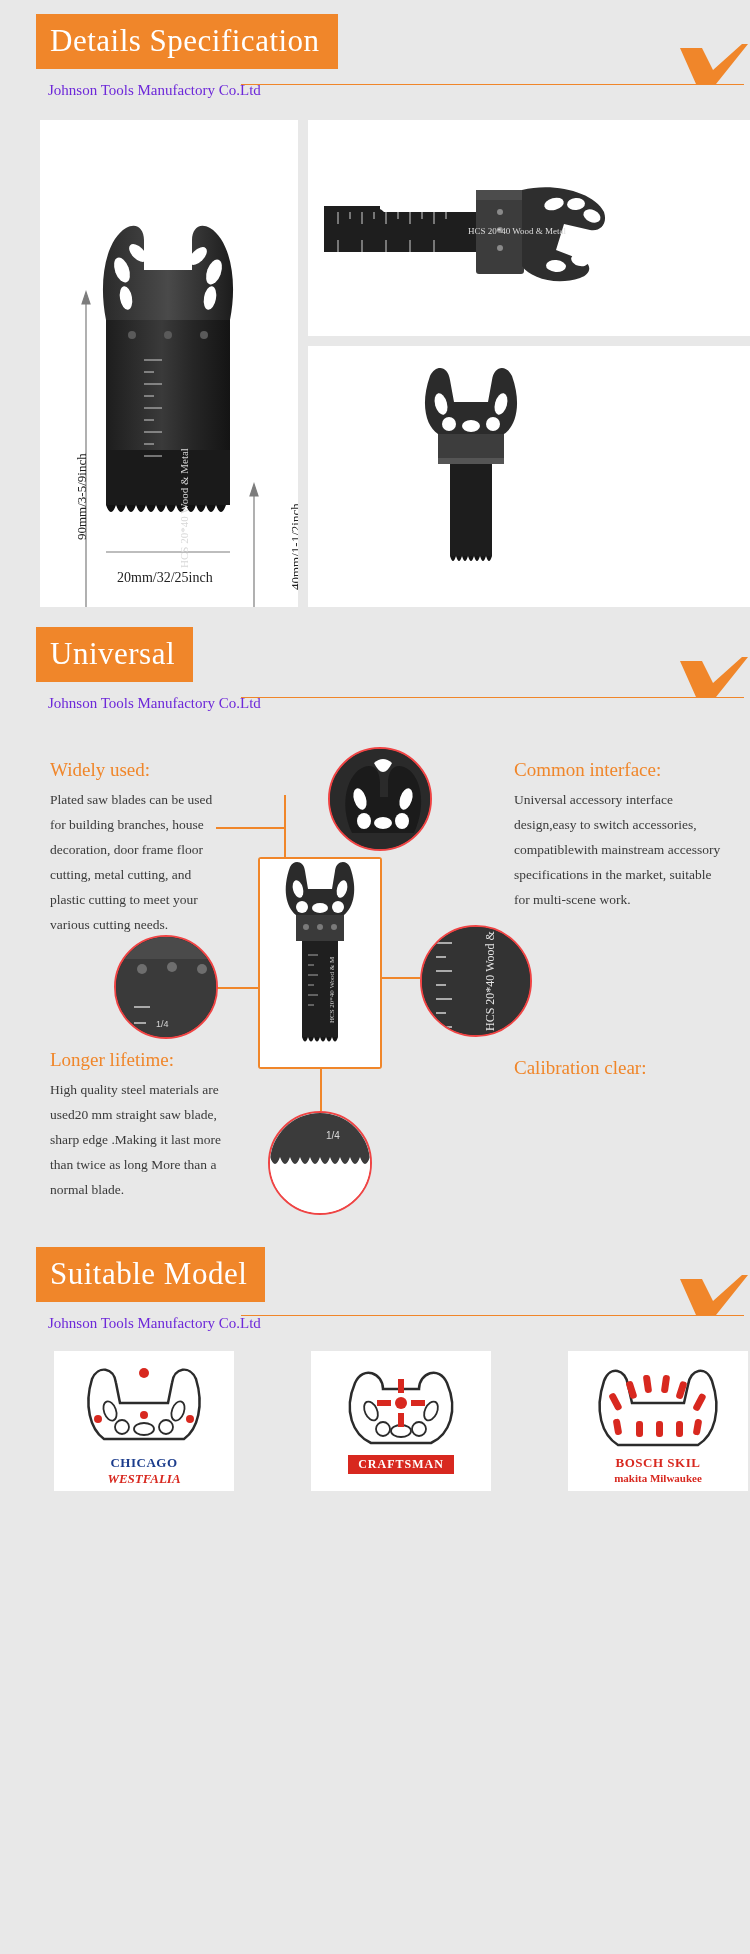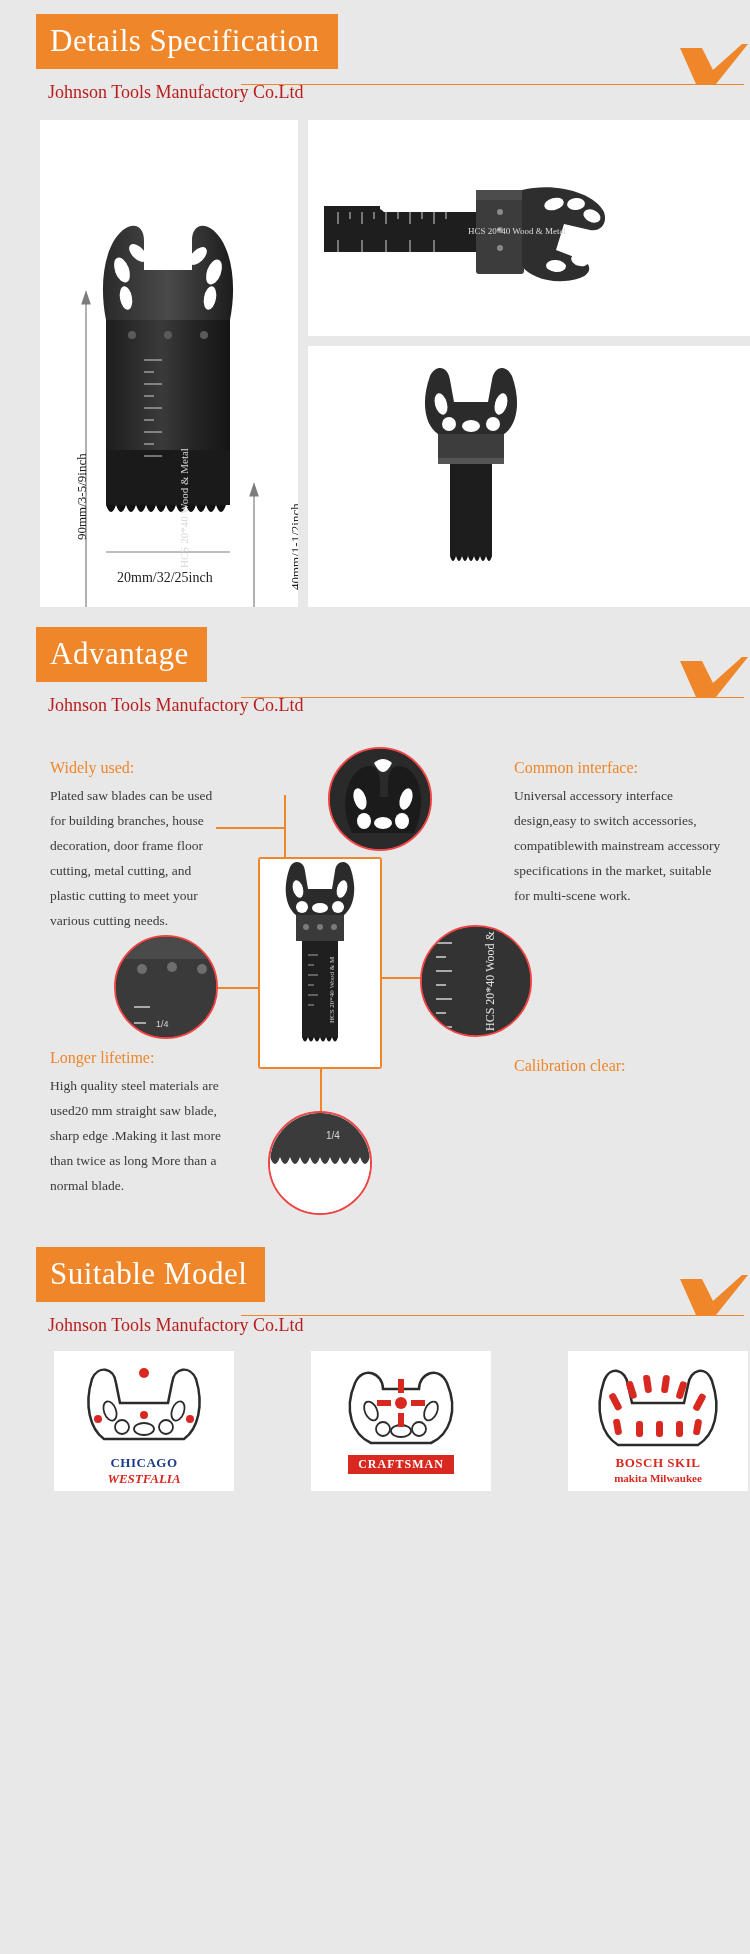--- a/index.html
+++ b/index.html
@@ -19,22 +19,22 @@
     background:#f0862a;
     color:#ffffff;
     font-size:31px;
     line-height:1.0;
     padding:11px 18px 13px 14px;
     margin:14px 0 0 10px;
     letter-spacing:0.5px;
     font-family:"Liberation Serif", serif;
   }
   .sec-sub {
-    color:#b91c1c;
-    font-size:18px;
+    color:#6d28d9;
+    font-size:15px;
     margin:13px 0 0 22px;
     display:inline-block;
     font-family:"Liberation Serif", serif;
   }
   .sec-rule {
     position:absolute;
     left:215px; right:32px;
     height:1px;
     background:#f0862a;
   }
@@ -75,21 +75,21 @@
   .adv-wrap { position:relative; margin-top:6px; padding-bottom:26px; }
   .adv-grid {
     position:relative;
     margin:26px 0 0 0;
     height:470px;
   }
   .adv-text { position:absolute; width:178px; }
   .adv-text h4 {
     margin:0 0 7px 0;
     color:#f0862a;
-    font-size:16px;
+    font-size:19px;
     font-weight:normal;
     font-family:"Liberation Serif", serif;
   }
   .adv-text p {
     margin:0;
     font-size:13.5px;
     line-height:1.85;
     color:#3a3a3a;
     font-family:"Liberation Serif", serif;
   }
@@ -295,21 +295,21 @@
           <rect x="142" y="118" width="42" height="92" fill="#1d1d1d"></rect>
 
           <path d="M142,210 q3,10 6,0 q3,10 6,0 q3,10 6,0 q3,10 6,0 q3,10 6,0 q3,10 6,0 q3,10 6,0 L184,210 Z" fill="#151515"></path>
         </svg>
       </div>
     </div>
   </div>
 
   <div class="adv-wrap">
     <div class="sec-head" style="height:98px;">
-      <div class="sec-title">Advantage</div><br>
+      <div class="sec-title">Universal</div><br>
       <div class="sec-sub">Johnson Tools Manufactory Co.Ltd</div>
       <div class="sec-rule" style="top:84px;"></div>
       <div class="check" style="top:44px;">
         <svg viewBox="0 0 68 40" width="68" height="40" aria-hidden="true">
           <polygon points="0,4 22,4 33,26 62,0 68,0 36,40 16,40" fill="#f0862a"></polygon>
         </svg>
       </div>
     </div>
 
     <div class="adv-grid">

